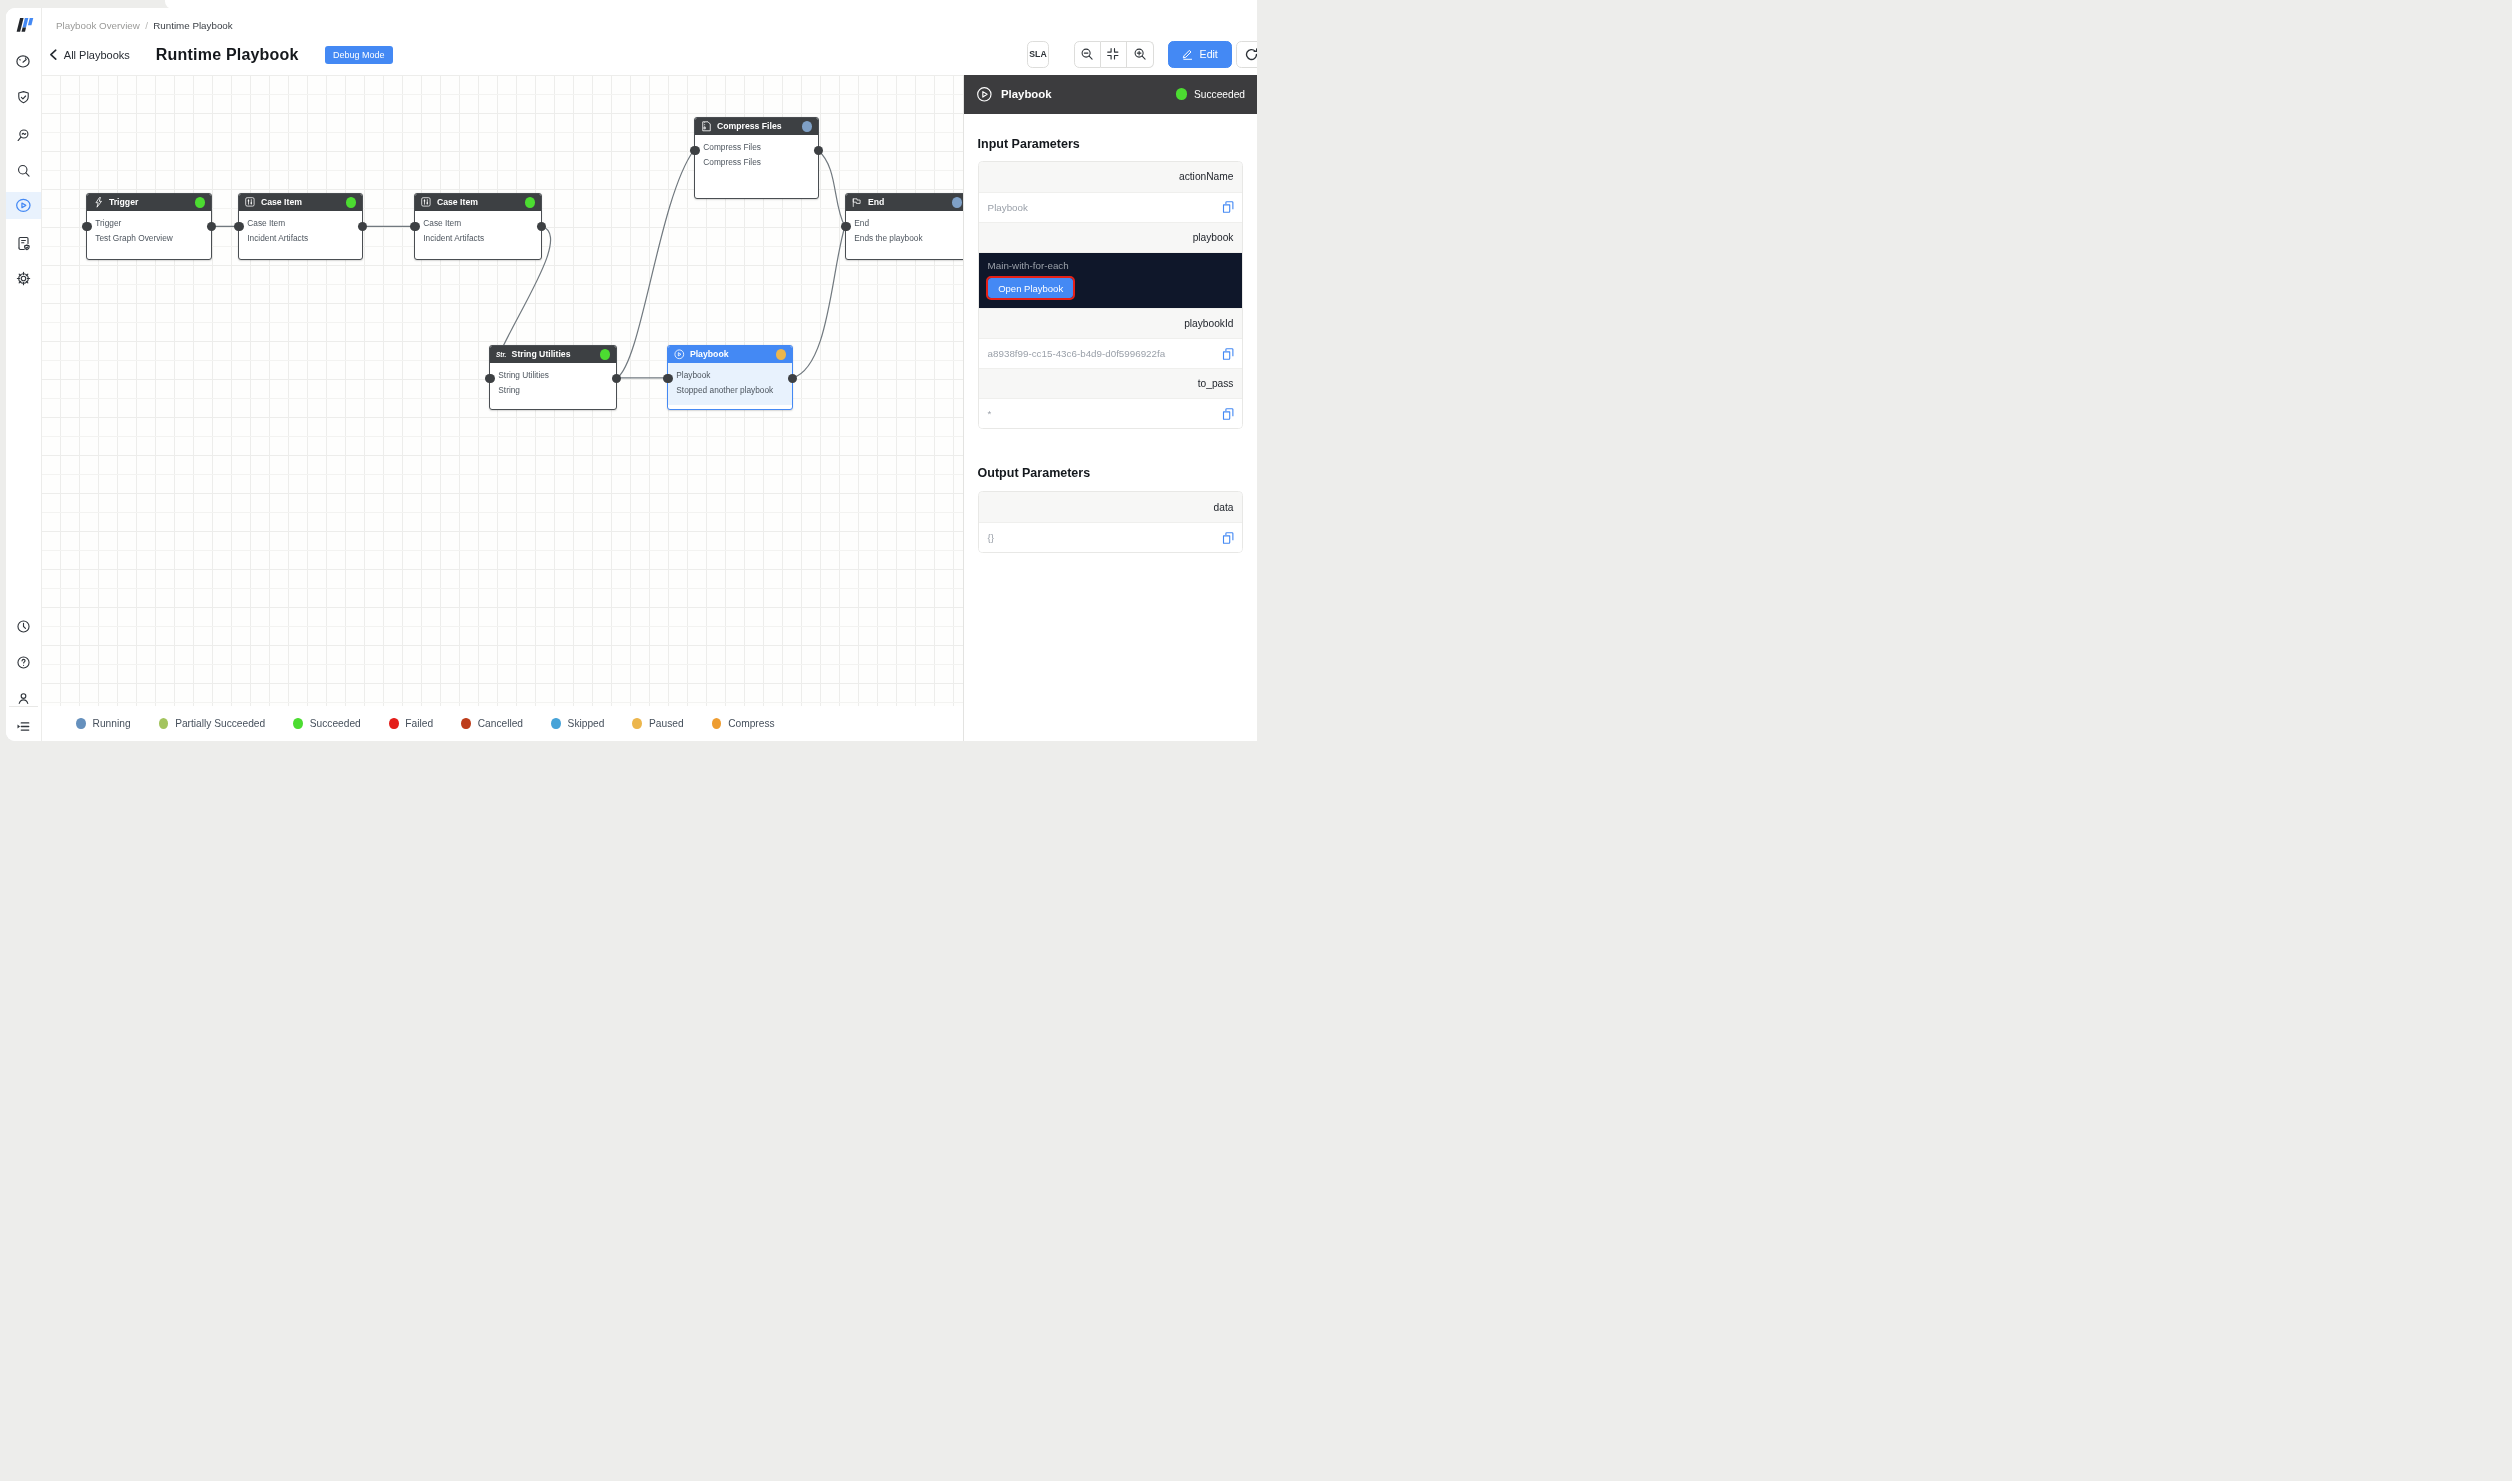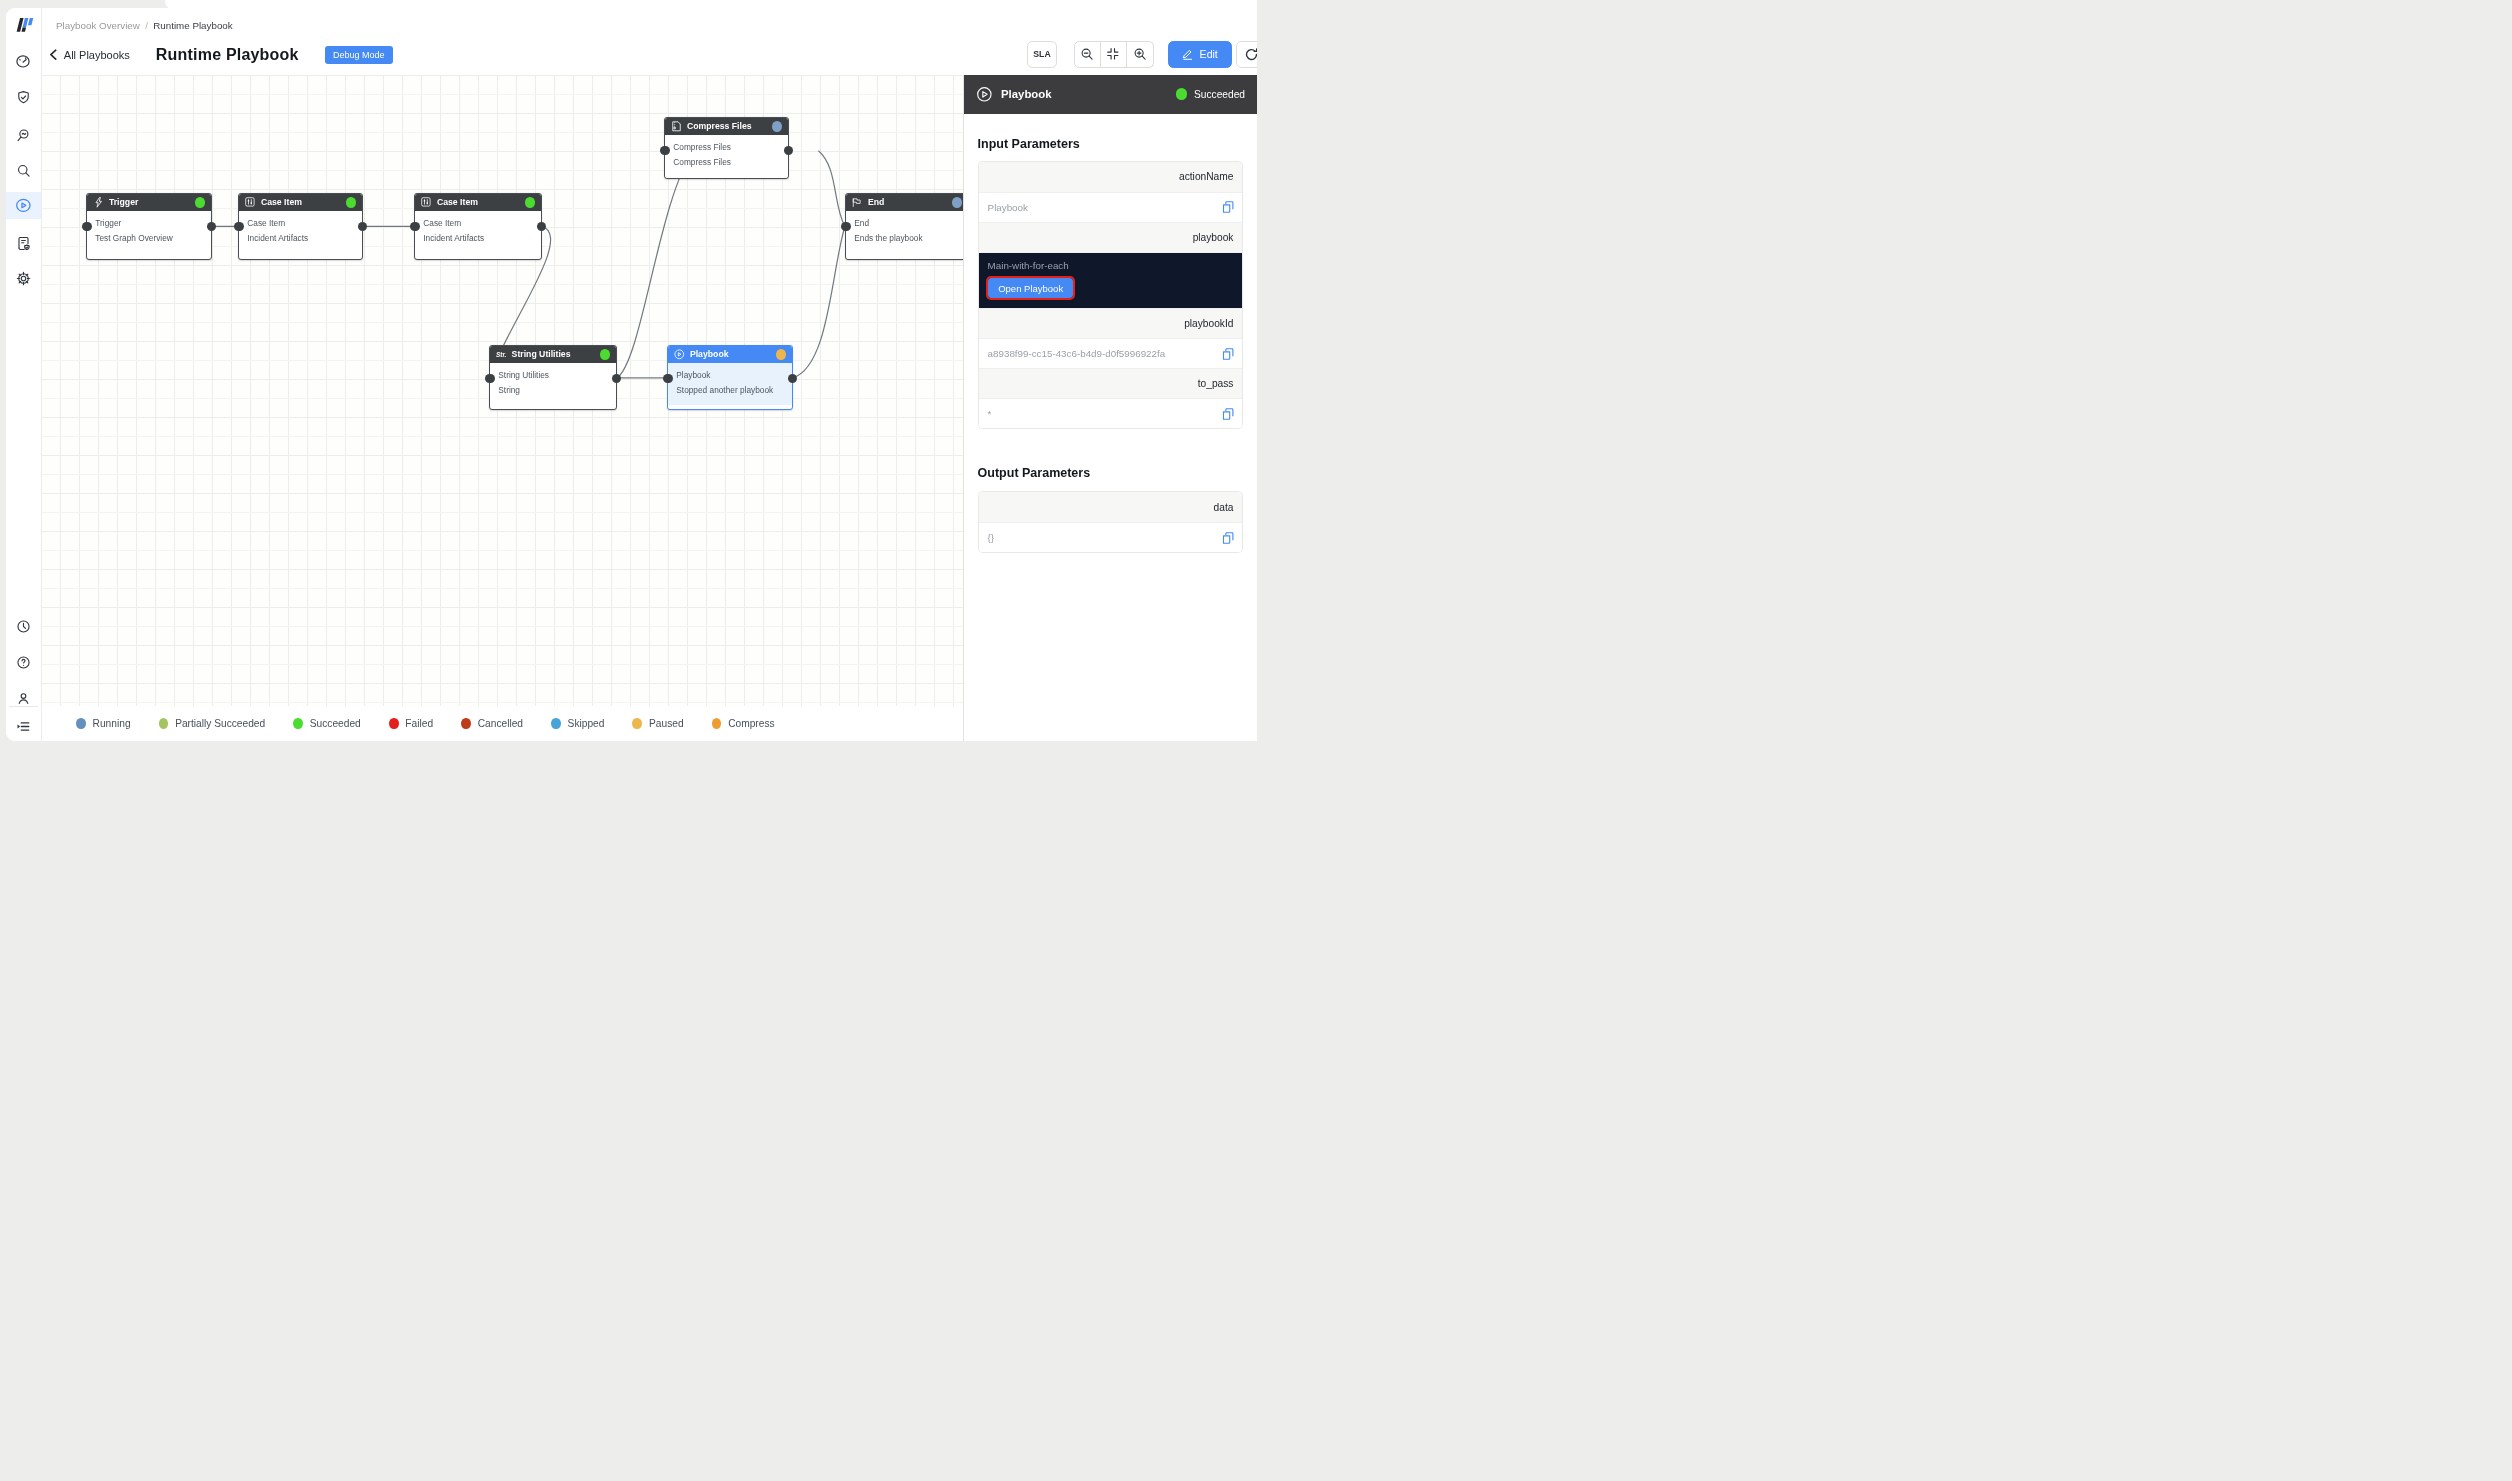--- a/index.html
+++ b/index.html
@@ -20,21 +20,21 @@
   .breadcrumb{position:absolute;left:50px;top:12px;font-size:9.8px;color:#9a9a98;z-index:4;text-align:center;}
   .breadcrumb .sep{margin:0 5.3px;color:#b5b5b3;}
   .breadcrumb .current{color:#3c4147;font-weight:500;}
   .page-header{position:absolute;left:42px;top:33px;height:29px;display:flex;align-items:center;z-index:4;}
   .back-btn{display:flex;align-items:center;gap:6px;color:#272c33;font-size:11px;font-weight:500;cursor:pointer;}
   .pg-title{margin-left:26px;font-size:16px;font-weight:700;color:#15181c;letter-spacing:0.2px;}
   .badge{margin-left:26px;background:#4489f4;color:#fff;font-size:9px;font-weight:500;padding:3.8px 8.3px;border-radius:3px;}
 
   
   .toolbar-btn{position:absolute;top:33px;height:27px;background:#fff;border:0.8px solid #dddddb;border-radius:5.3px;display:flex;align-items:center;justify-content:center;color:#2e3338;cursor:pointer;box-sizing:border-box;}
-  .btn-sla{left:1021px;width:30px;font-size:8.7px;font-weight:700;}
+  .btn-sla{left:1021px;width:22px;font-size:8.7px;font-weight:700;}
   .zoom-group{position:absolute;left:1068px;top:33px;height:27px;display:flex;z-index:4;}
   .zg-btn{width:26.5px;height:27px;background:#fff;border:0.8px solid #dddddb;display:flex;align-items:center;justify-content:center;color:#2e3338;cursor:pointer;box-sizing:border-box;}
   .zg-btn:first-child{border-radius:5.3px 0 0 5.3px;}
   .zg-btn:last-child{border-radius:0 5.3px 5.3px 0;}
   .zg-btn + .zg-btn{border-left:none;}
   .btn-edit{left:1162px;width:64px;background:#4489f4;border-color:#4489f4;color:#fff;font-size:10.6px;font-weight:500;gap:6px;}
   .btn-refresh{left:1230px;width:30px;}
 
   
   .canvas{position:absolute;left:35px;top:67px;width:922px;height:667px;overflow:hidden;z-index:1;
@@ -307,21 +307,21 @@
           <span class="ndot" style="background-color: rgb(76, 220, 49);"></span>
         </div>
         <div class="nbody">
           <div>Case Item</div>
           <div>Incident Artifacts</div>
         </div>
         <span class="port pl"></span>
         <span class="port pr"></span>
       </div>
 
-      <div class="node" style="left:623px;top:42px;width:125px;height:62px">
+      <div class="node" style="left:653px;top:42px;width:125px;height:82px">
         <div class="nhead">
           <span class="nicon">
             <svg width="9" height="10.6" viewBox="0 0 12 14" fill="none" stroke="#fff" stroke-width="1.1" stroke-linejoin="round">
                 <path d="M1 1h7l3 3v9H1z"></path>
                 <path d="M3.5 1.7v1M3.5 4v1M3.5 6.3v1"></path>
                 <rect x="2.6" y="8.2" width="1.8" height="2.2"></rect>
               </svg>
           </span>
           <span class="ntitle">Compress Files</span>
           <span class="ndot" style="background-color: rgb(127, 160, 198);"></span>

